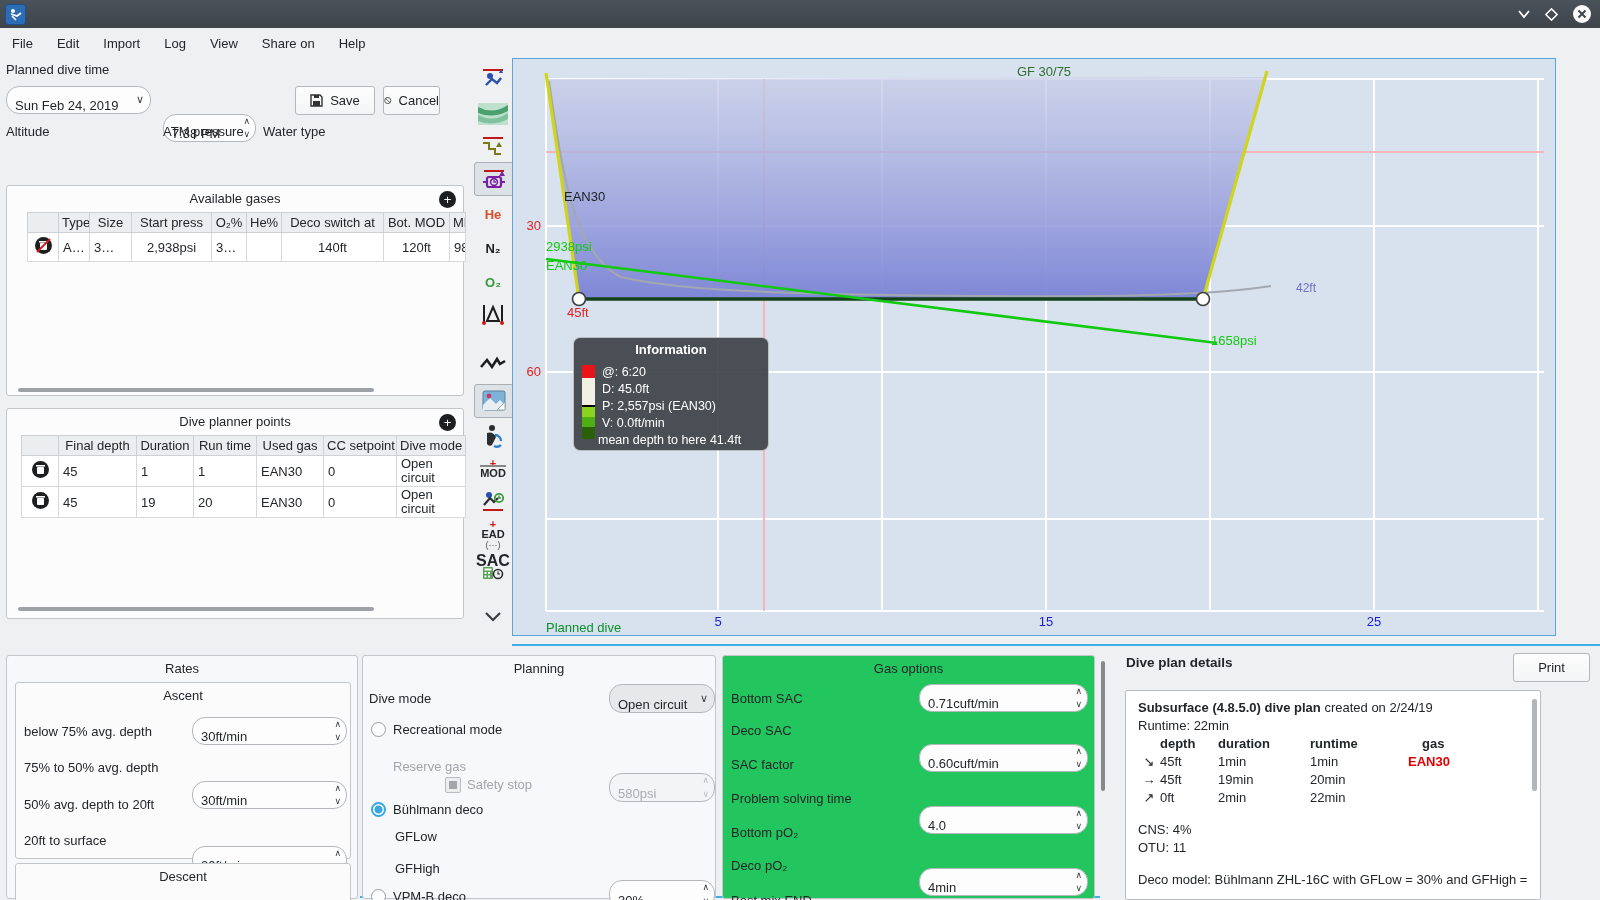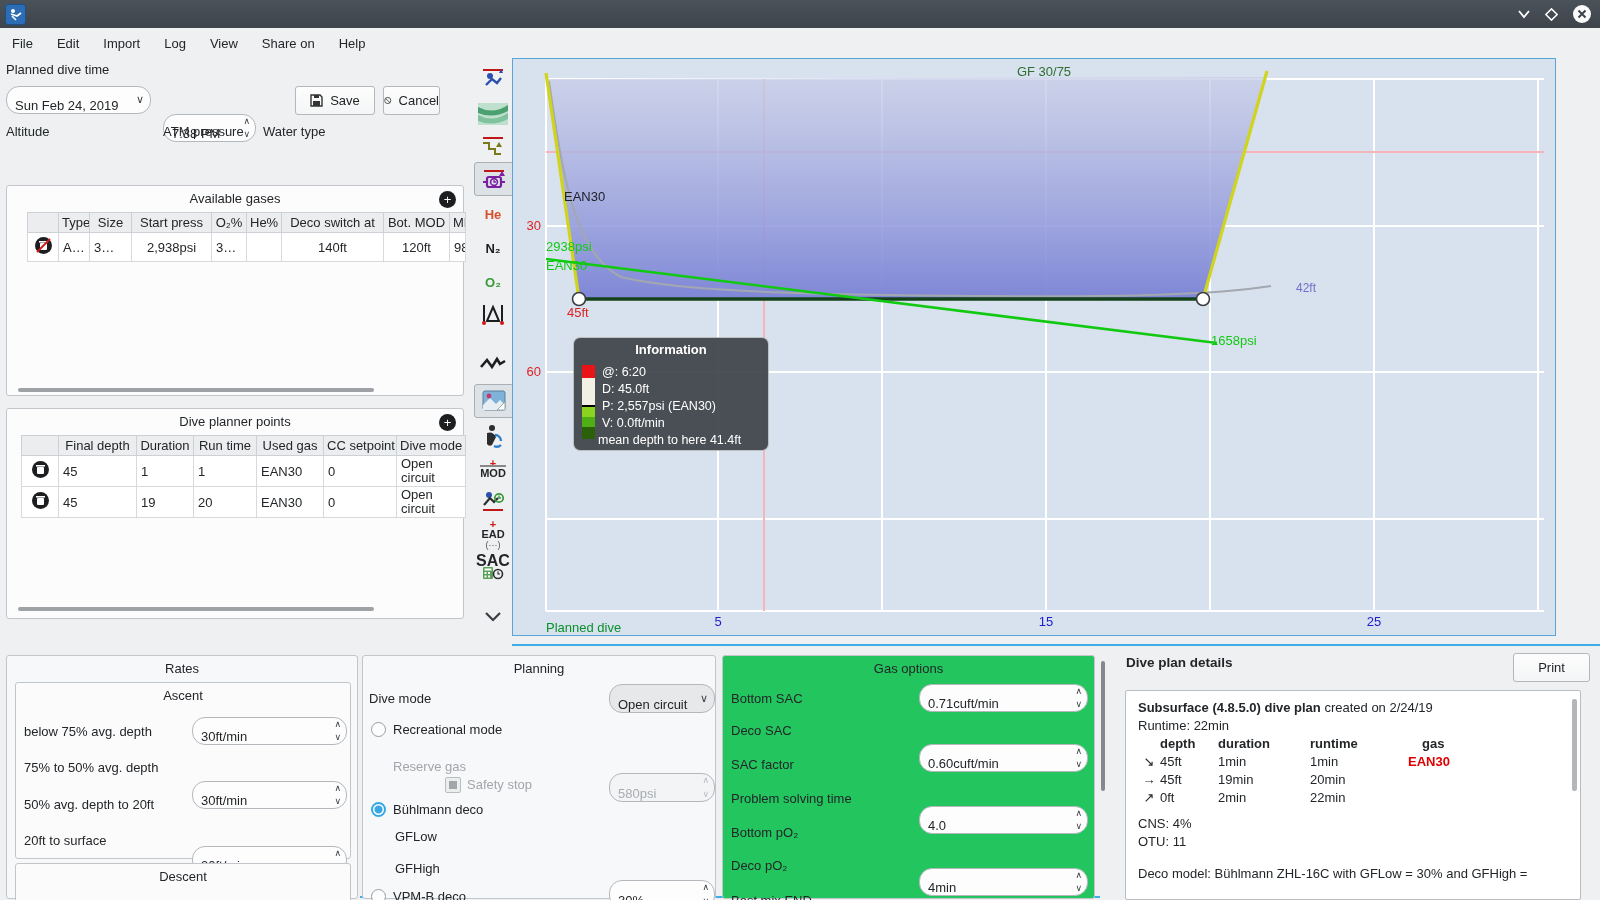--- a/index.html
+++ b/index.html
@@ -548,27 +548,27 @@
     <div class="planrow" style="left:8px;top:230px;height:28px">Best mix END</div>
 
   </div>
 
   <div class="abs" style="left:1100px;top:645px;width:500px;height:255px">
     <div class="vscroll" style="left:1px;top:16px;width:4px;height:130px"></div>
     <div class="abs" style="left:26px;top:10px;font-weight:bold;font-size:13.5px">Dive plan details</div>
     <div class="abs btn" style="left:413px;top:8px;width:77px;height:29px">
         <span>Print</span>
       </div>
-    <div class="abs" style="left:25px;top:45px;width:456px;height:210px;background:#fff;border:1px solid #b9bdc1;border-radius:2px;box-sizing:border-box;padding:8px 12px;overflow:hidden">
+    <div class="abs" style="left:25px;top:45px;width:416px;height:210px;background:#fff;border:1px solid #b9bdc1;border-radius:2px;box-sizing:border-box;padding:8px 12px;overflow:hidden">
       <div class="pd-line"><span class="pd-b">Subsurface (4.8.5.0) dive plan</span><span> created on 2/24/19</span></div>
       <div class="pd-line">Runtime: 22min</div>
       <div class="pd-line" style=""><span class="col-arrow"></span><span class="col-depth pd-b">depth</span><span class="col-dur pd-b">duration</span><span class="col-run pd-b">runtime</span><span class="pd-b" style="padding-left:14px">gas</span></div>
       <div class="pd-line"><span class="col-arrow">↘</span><span class="col-depth">45ft</span><span class="col-dur">1min</span><span class="col-run">1min</span><span class="gas-red">EAN30</span></div>
       <div class="pd-line"><span class="col-arrow">→</span><span class="col-depth">45ft</span><span class="col-dur">19min</span><span class="col-run">20min</span><span class="gas-red"></span></div>
       <div class="pd-line"><span class="col-arrow">↗</span><span class="col-depth">0ft</span><span class="col-dur">2min</span><span class="col-run">22min</span><span class="gas-red"></span></div>
-      <div class="pd-line" style="margin-top:8px">CNS: 4%</div>
+      <div class="pd-line" style="margin-top:14px">CNS: 4%</div>
       <div class="pd-line">OTU: 11</div>
       <div class="pd-line" style="margin-top:14px">Deco model: Bühlmann ZHL-16C with GFLow = 30% and GFHigh =</div>
       <div class="vscroll" style="right:3px;top:8px;width:5px;height:92px;background:#b3b7bb"></div>
     </div>
   </div>
 
 </div>
 
 </body></html>

